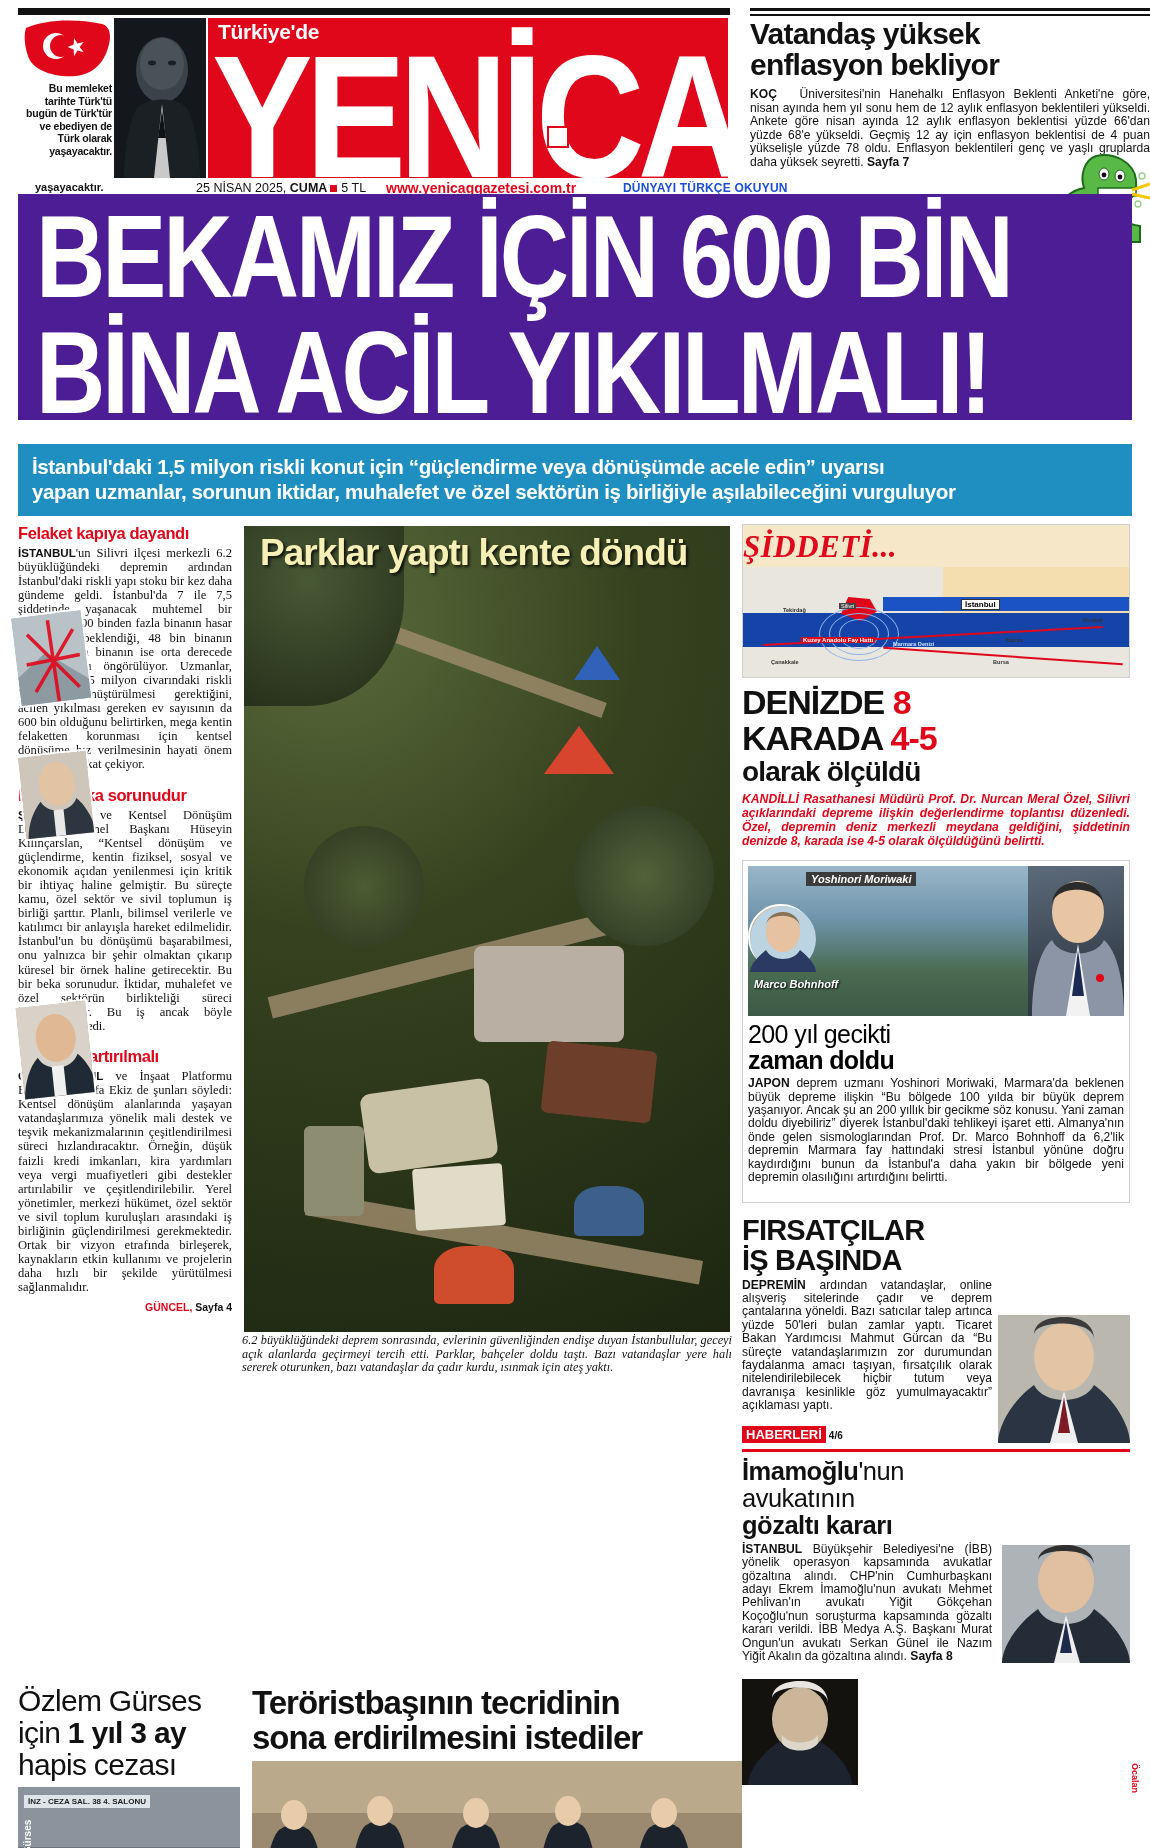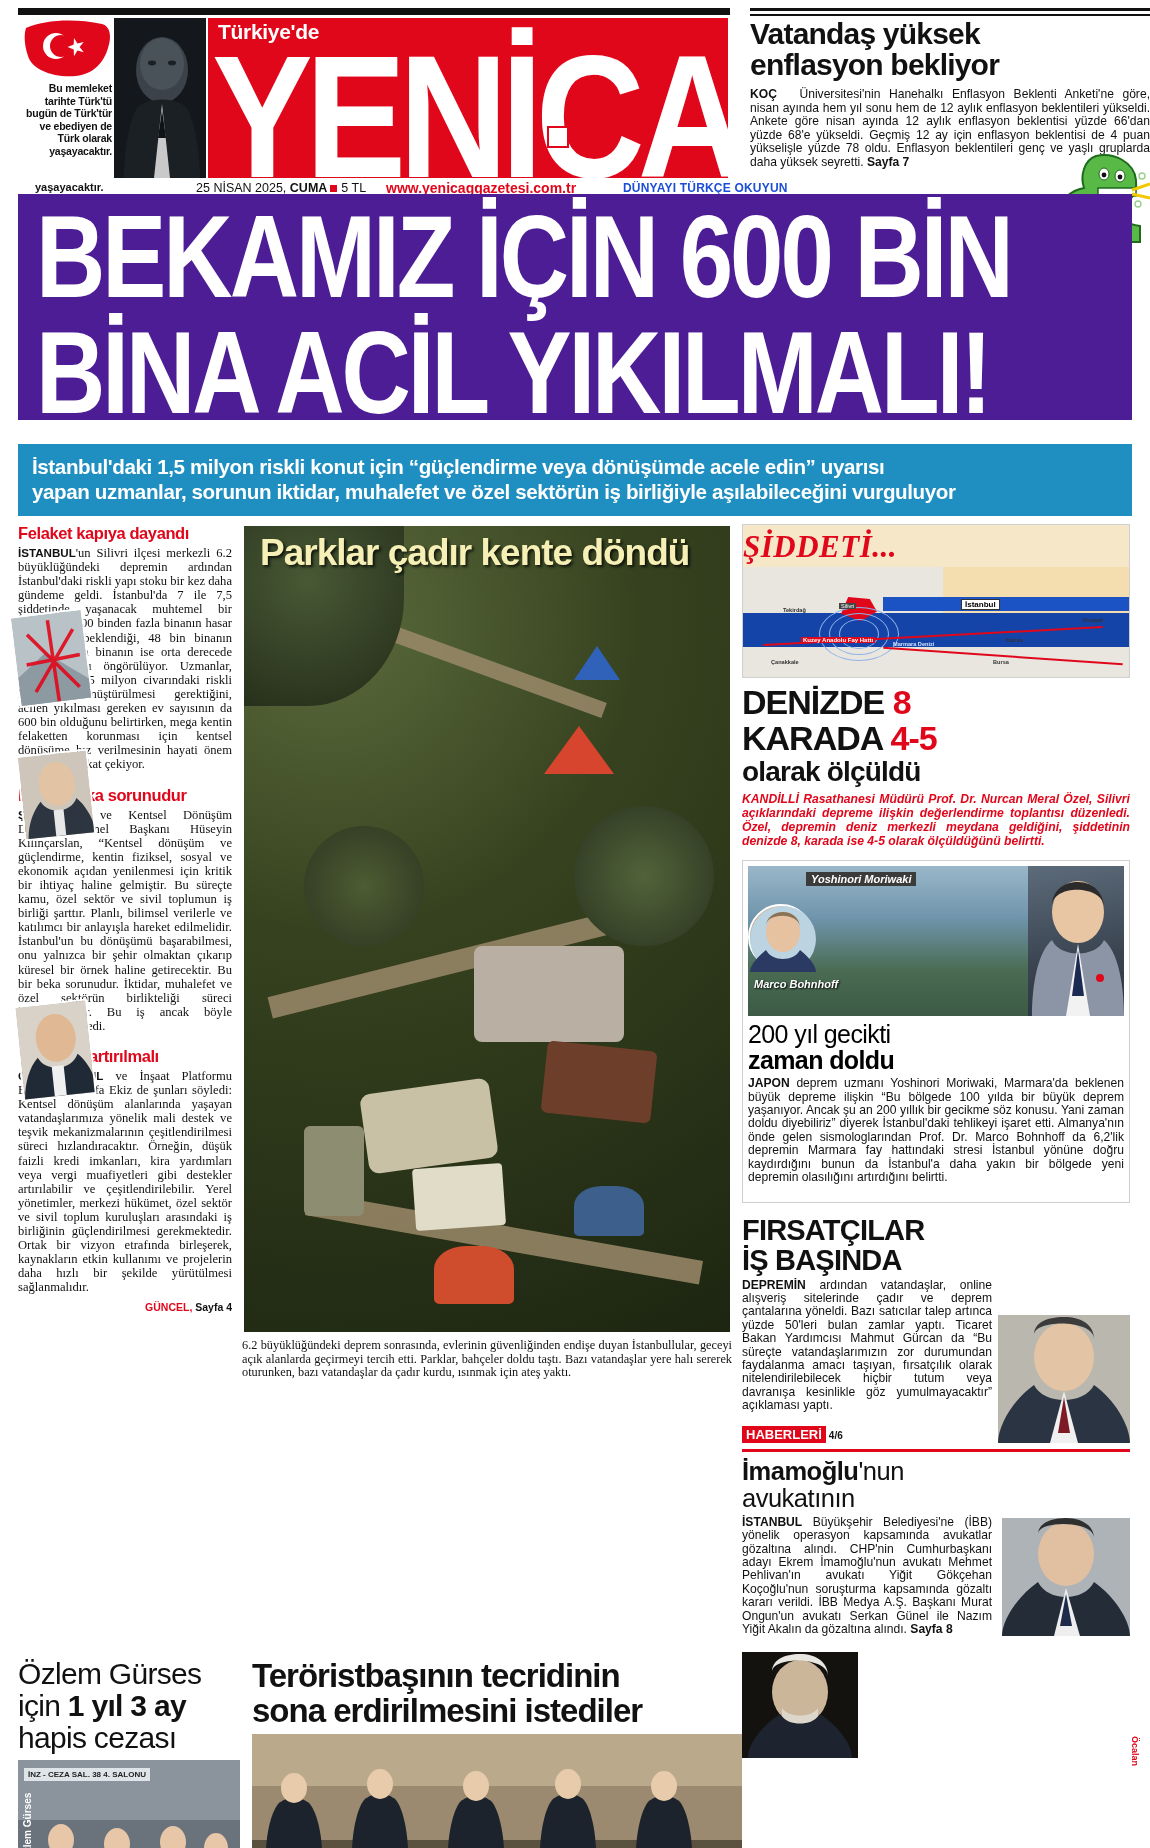--- a/index.html
+++ b/index.html
@@ -100,21 +100,21 @@
   .photo-main { position:relative; width:490px; height:810px; overflow:hidden;
     border:2px solid #fff; background:#2e3a22; }
   .photo-main .sky { position:absolute; inset:0;
     background:
       radial-gradient(circle at 18% 12%, #5b6b3c 0%, #36421f 38%, #1d2511 100%),
       linear-gradient(160deg,#3d4a26 0%, #2a331a 55%, #202815 100%); }
   .pm-cap { position:absolute; left:16px; top:6px; font-size:37px; font-weight:900;
     color:#f7f0b6; letter-spacing:-1px; text-shadow:2px 2px 3px rgba(0,0,0,.75); }
   .tent { position:absolute; }
   .path { position:absolute; background:#9b8a6a; opacity:.85; }
-  .photo-cap { margin-top:5px; font-family:"Liberation Serif", serif; 
+  .photo-cap { font-family:"Liberation Serif", serif; font-style:italic;
     font-size:12.3px; line-height:13.6px; color:#111; text-align:justify; }
 
   
   .siddet-box { border:1px solid #cfcfcf; }
   .siddet-top { background:#f6e7c8; padding:4px 0 2px 0; }
   .siddet-top span { font-family:"Liberation Serif", serif; font-weight:700; font-style:italic;
     font-size:31px; color:#e1071b; letter-spacing:0.5px; }
   .map { position:relative; height:110px; background:#e9e6e0; overflow:hidden; }
   .map .sea { position:absolute; left:0; top:46px; width:100%; height:34px; background:#1544a8; }
   .map .sea2 { position:absolute; left:140px; top:30px; width:260px; height:14px; background:#1b53c4; }
@@ -338,21 +338,21 @@
         <div class="tent" style="left:120px;top:560px;width:130px;height:80px;background:#c9c1a6;border-radius:10px;transform:rotate(-8deg);"></div>
         <div class="tent" style="left:230px;top:420px;width:150px;height:96px;background:#b9b0a3;border-radius:8px;"></div>
         <div class="tent" style="left:300px;top:520px;width:110px;height:72px;background:#6d3f2a;border-radius:6px;transform:rotate(6deg);"></div>
         <div class="tent" style="left:60px;top:600px;width:60px;height:90px;background:#8d8d72;border-radius:6px;"></div>
         <div class="tent" style="left:170px;top:640px;width:90px;height:62px;background:#e0dcc8;border-radius:4px;transform:rotate(-4deg);"></div>
         <div class="tent" style="left:190px;top:720px;width:80px;height:58px;background:#cf4d2d;border-radius:40% 40% 8% 8%;"></div>
         <div class="tent" style="left:330px;top:660px;width:70px;height:50px;background:#3c5f8c;border-radius:40% 40% 8% 8%;"></div>
         <div class="tent" style="left:60px;top:300px;width:120px;height:120px;background:radial-gradient(circle,#4d5c33,#2c3520);border-radius:50%;"></div>
         <div class="tent" style="left:330px;top:280px;width:140px;height:140px;background:radial-gradient(circle,#52633a,#2a3420);border-radius:50%;"></div>
         <div class="tent" style="left:0px;top:0px;width:160px;height:180px;background:radial-gradient(circle at 40% 30%,#485935,#232b18);border-radius:0 0 60% 0;"></div>
-        <div class="pm-cap">Parklar çadır kente döndü</div>
+        <div class="pm-cap">Parklar yaptı kente döndü</div>
       </div>
       <div class="photo-cap">6.2 büyüklüğündeki deprem sonrasında, evlerinin güvenliğinden endişe duyan İstanbullular, geceyi açık alanlarda geçirmeyi tercih etti. Parklar, bahçeler doldu taştı. Bazı vatandaşlar yere halı sererek oturunken, bazı vatandaşlar da çadır kurdu, ısınmak için ateş yaktı.</div>
     </div>
 
     <div class="colR">
       <div class="siddet-box">
         <div class="siddet-top">
           <span>ŞİDDETİ...</span>
         </div>
         <div class="map">
@@ -440,20 +440,21 @@
           </svg>
         </div>
       </div>
 
       <div class="rulered"></div>
 
       <div style="position:relative">
         <div class="imam-h">
           <div><b>İmamoğlu</b><span>'nun</span></div>
           <div>avukatının</div>
+          <div style="font-weight:900">gözaltı kararı</div>
         </div>
         <p class="imam-p"><b>İSTANBUL</b><span> Büyükşehir Belediyesi'ne (İBB) yönelik operasyon kapsamında avukatlar gözaltına alındı. CHP'nin Cumhurbaşkanı adayı Ekrem İmamoğlu'nun avukatı Mehmet Pehlivan'ın avukatı Yiğit Gökçehan Koçoğlu'nun soruşturma kapsamında gözaltı kararı verildi. İBB Medya A.Ş. Başkanı Murat Ongun'un avukatı Serkan Günel ile Nazım Yiğit Akalın da gözaltına alındı.</span> <b>Sayfa 8</b></p>
         <div class="imam-photo">
           <svg width="128" height="118" viewBox="0 0 128 118">
             <rect width="128" height="118" fill="#aeb3b8"></rect>
             <ellipse cx="64" cy="36" rx="28" ry="32" fill="#e0c0a0"></ellipse>
             <path d="M36,16 C36,2 92,2 92,20 C92,8 80,0 64,0 C48,0 36,6 36,16 Z" fill="#2f2f2f"></path>
             <path d="M36,64 C46,84 82,84 92,64 C112,78 128,102 128,118 L0,118 C0,102 16,78 36,64 Z" fill="#242c38"></path>
             <path d="M64,70 L52,118 L78,118 Z" fill="#eeeeee"></path>
             <path d="M64,76 L58,108 L70,108 Z" fill="#1d2a4a"></path>

